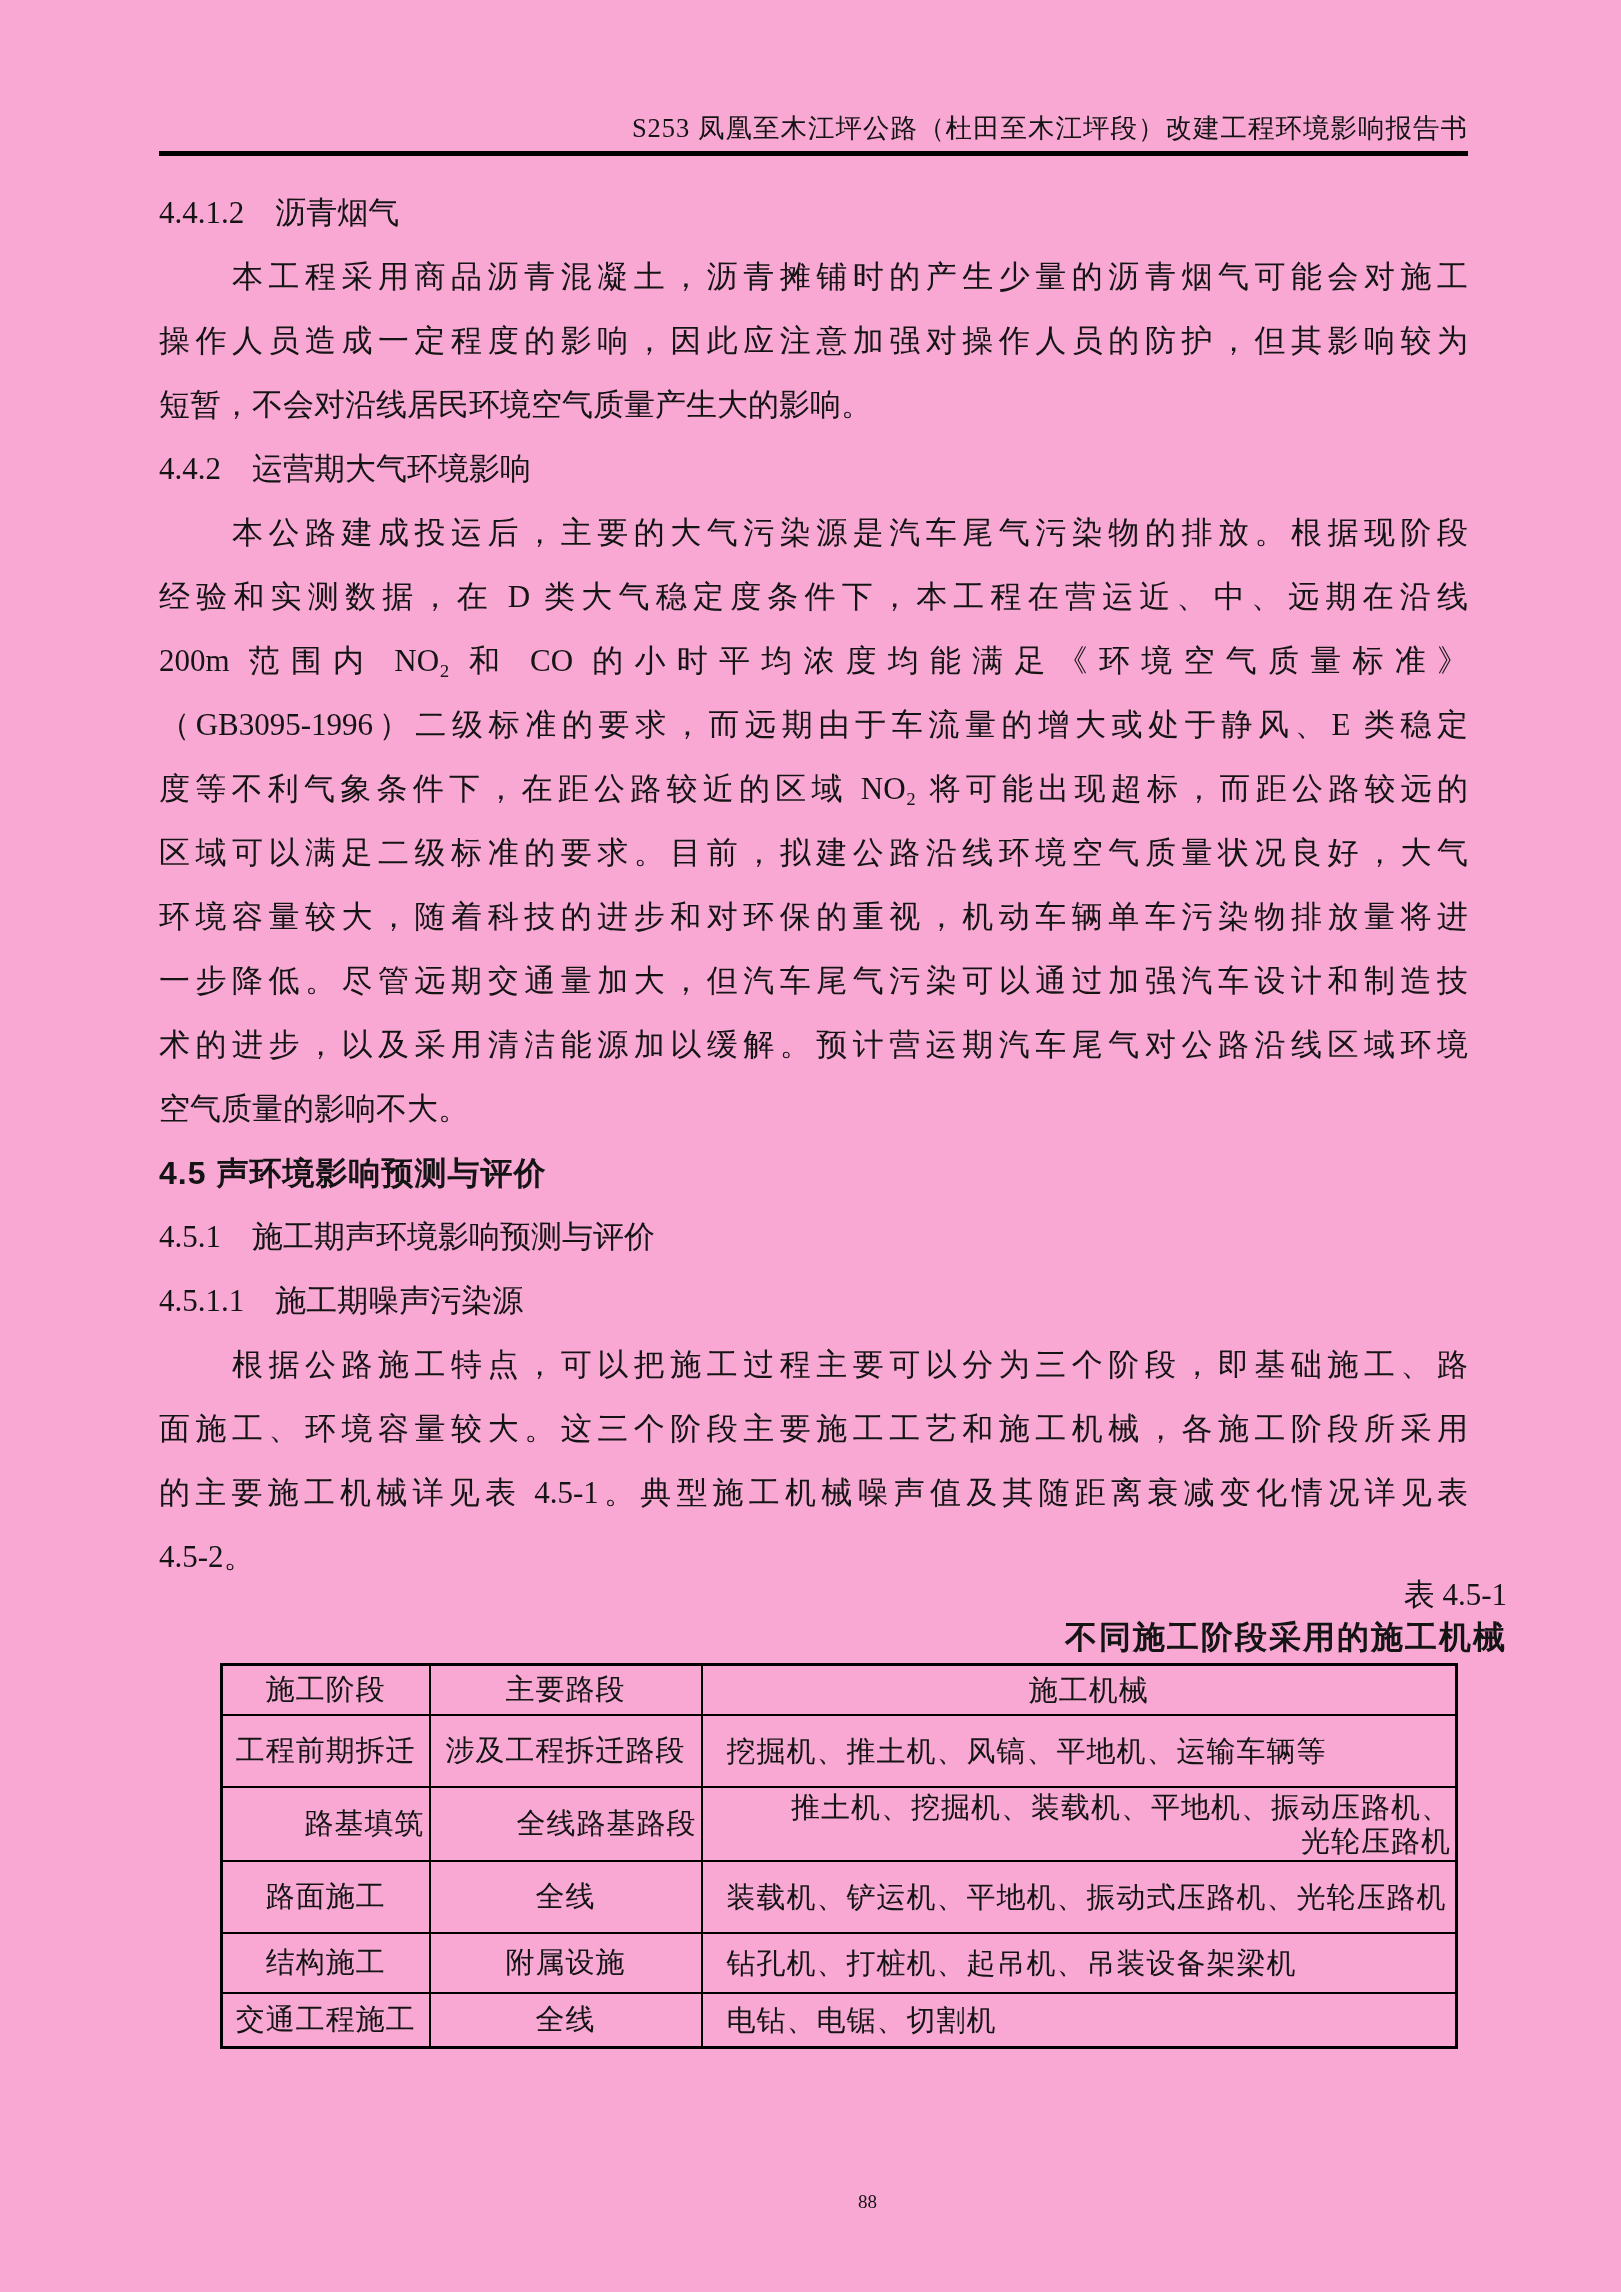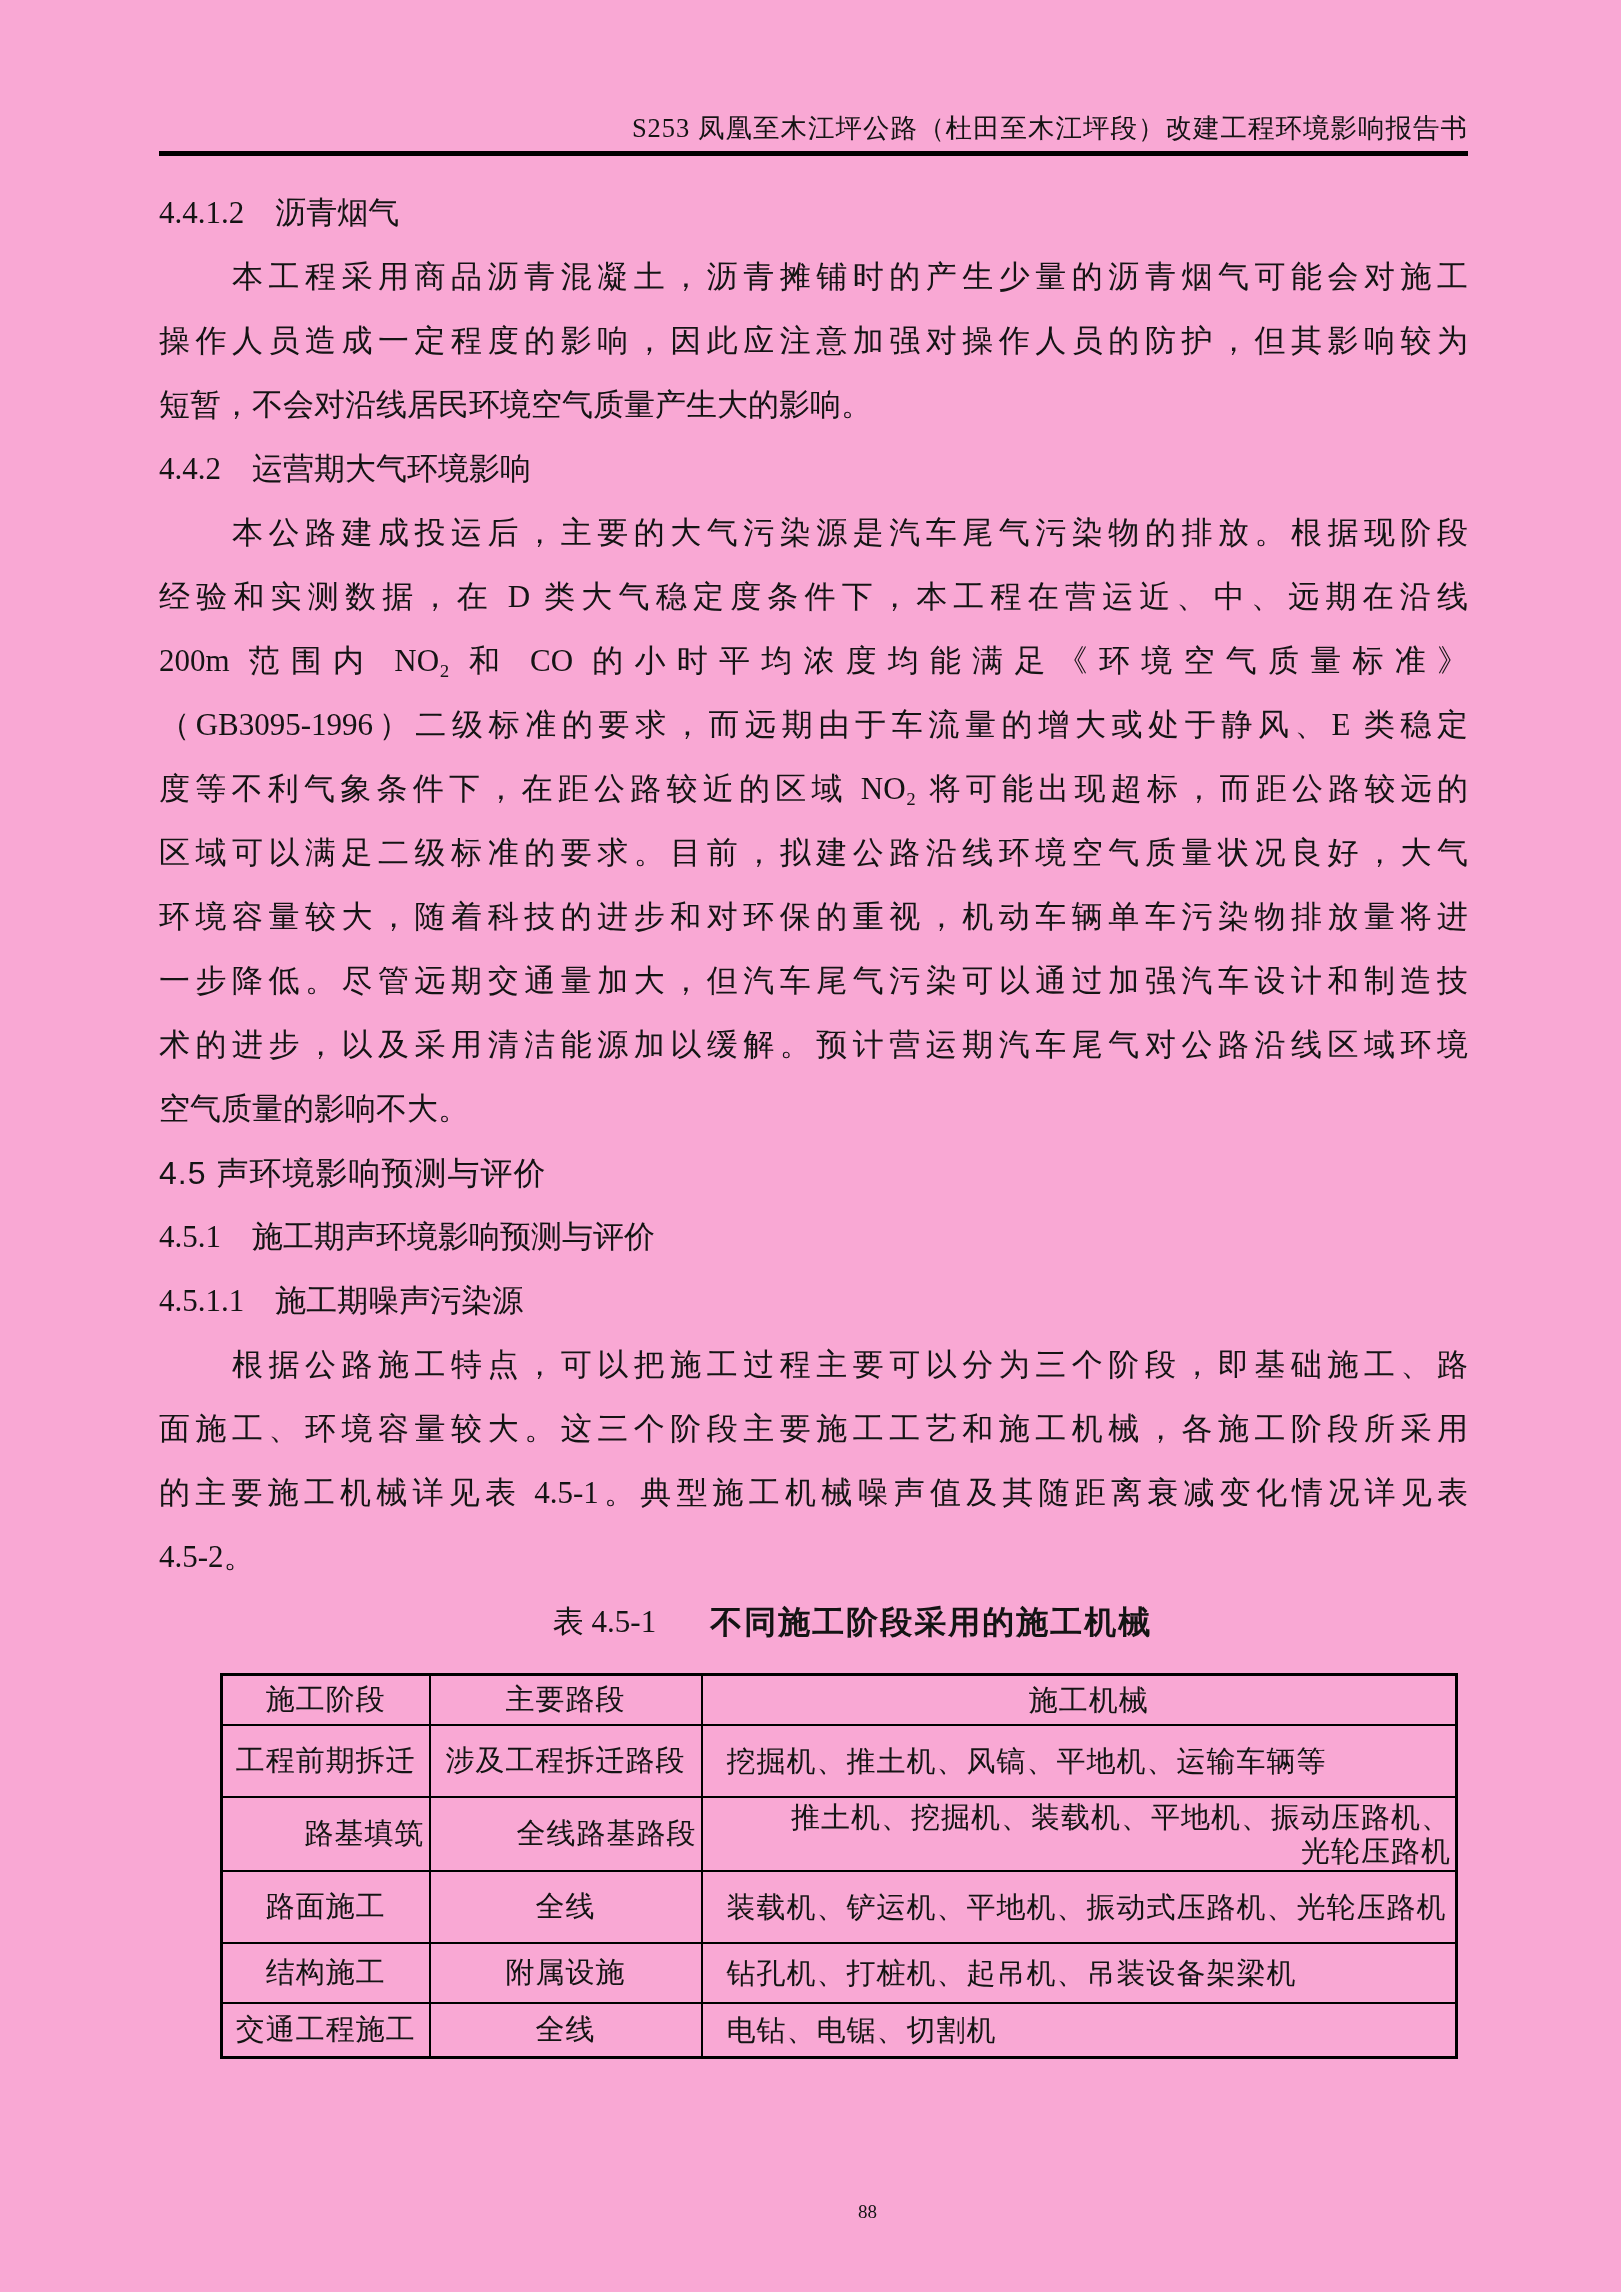--- a/index.html
+++ b/index.html
@@ -39,33 +39,34 @@
     overflow: hidden;
   }
   .pline {
     text-align: justify;
     text-align-last: justify;
   }
   .pline.last { text-align-last: left; }
   .pline.first { text-indent: 73px; }
   .hline { text-align: left; }
   .hline.bold {
-    font-weight: normal;
+    font-weight: bold;
     font-family: "Liberation Sans", "DejaVu Sans", sans-serif;
     font-size: 32px;
     letter-spacing: 1px;
   }
   
   .table-caption {
-    margin-top: 12px;
+    margin-top: 2px;
     height: 51px;
     display: flex;
-    align-items: flex-start;
+    align-items: flex-end;
     justify-content: center;
     transform: translateX(39px);
+    flex-direction: column;
   }
   .caption-label {
     font-size: 31px;
     white-space: nowrap;
   }
   .caption-title {
     margin-left: 54px;
     font-weight: bold;
     font-family: "Liberation Sans", "DejaVu Sans", sans-serif;
     font-size: 32px;

